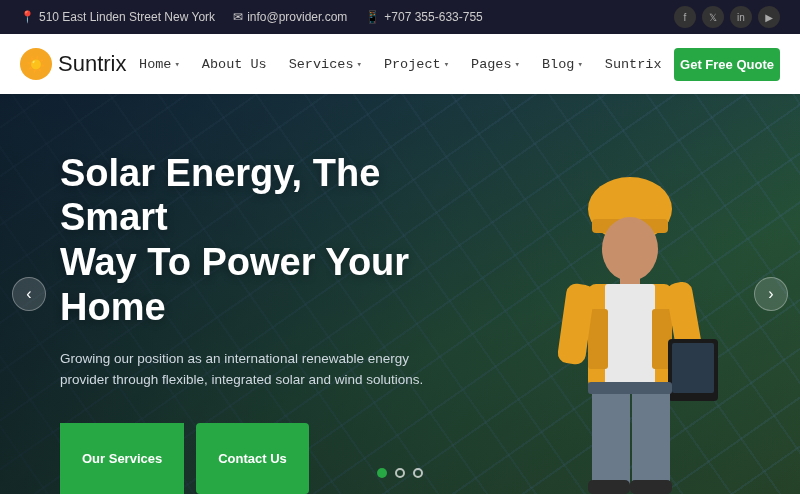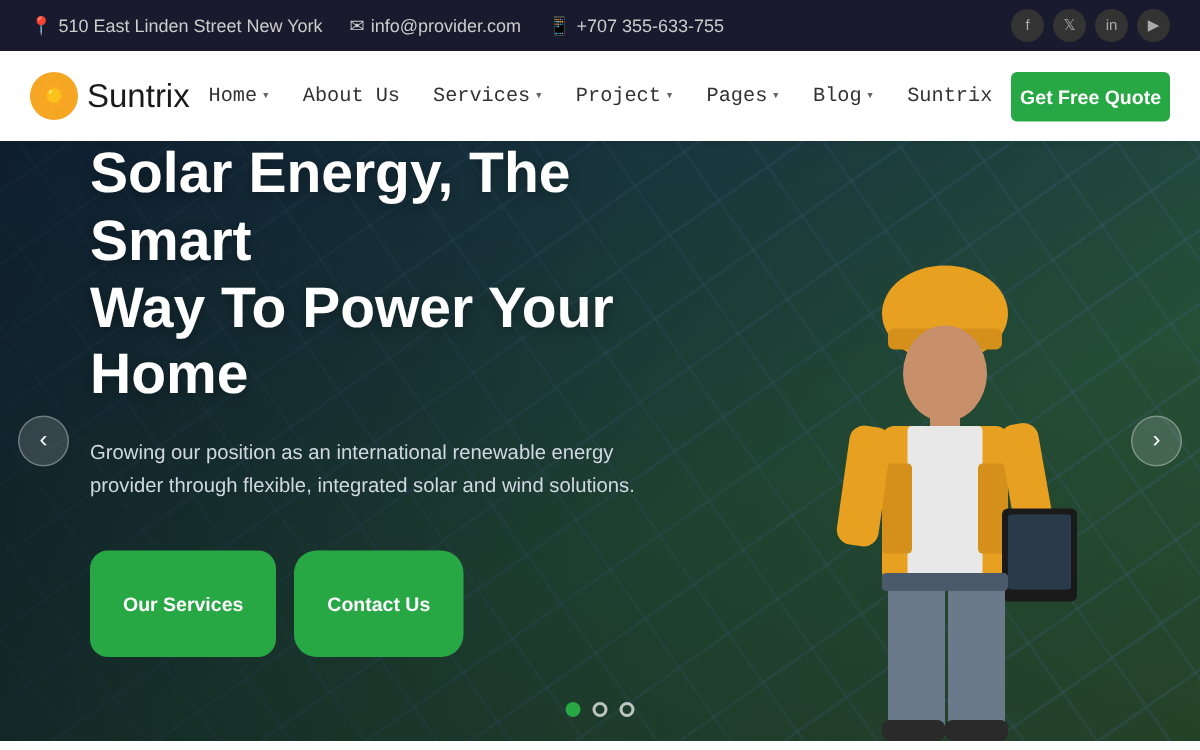--- a/index.html
+++ b/index.html
@@ -70,21 +70,21 @@
     }
 
     
     .hero {
       position: relative;
       width: 800px;
       height: 400px;
       overflow: hidden;
       background: linear-gradient(135deg, #1a2a3a 0%, #2c4a5a 40%, #3a5a4a 100%);
       display: flex;
-      align-items: flex-start;
+      align-items: flex-end;
     }
     
     .hero-bg {
       position: absolute; inset: 0;
       background:
         
         linear-gradient(to right, rgba(10,20,30,0.72) 0%, rgba(10,20,30,0.35) 55%, rgba(10,20,30,0.15) 100%),
         
         repeating-linear-gradient(
           -35deg,
@@ -133,31 +133,31 @@
       line-height: 1.6;
       margin-bottom: 32px;
       max-width: 380px;
     }
     .hero-buttons { display: flex; gap: 12px; }
     .btn-hero-primary {
       background: #28a745;
       color: #fff;
       border: none;
       padding: 28px 22px;
-      border-radius: 12px;
+      border-radius: 0;
       font-size: 13px;
       font-weight: 600;
       cursor: pointer;
     }
     .btn-hero-secondary {
       background: #28a745;
       color: #fff;
       border: none;
       padding: 12px 22px;
-      border-radius: 15px;
+      border-radius: 4px;
       font-size: 13px;
       font-weight: 600;
       cursor: pointer;
     }
 
     
     .carousel-arrow {
       position: absolute;
       top: 50%;
       transform: translateY(-50%);

